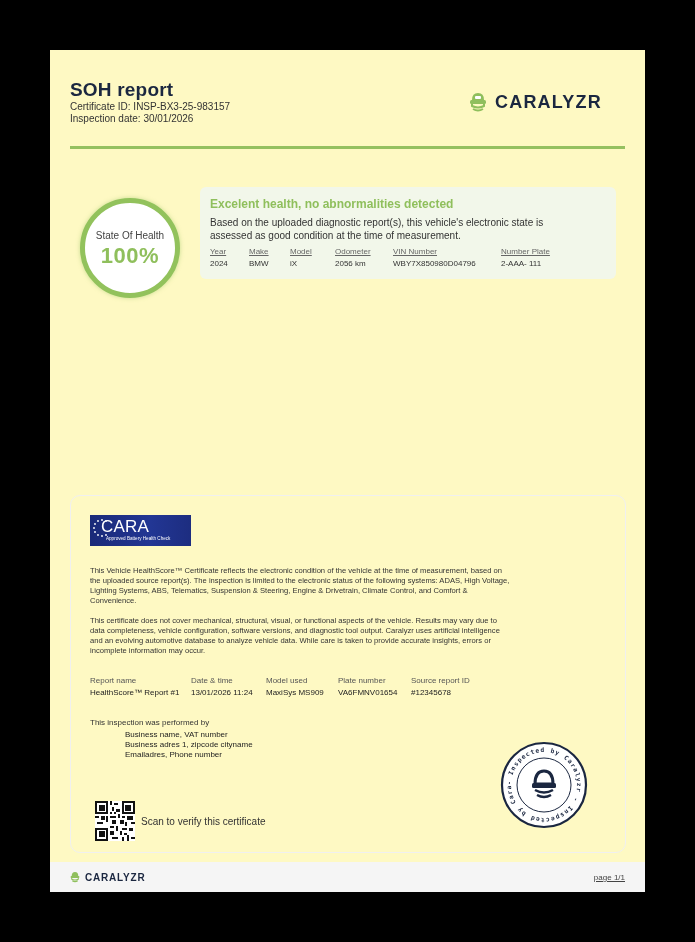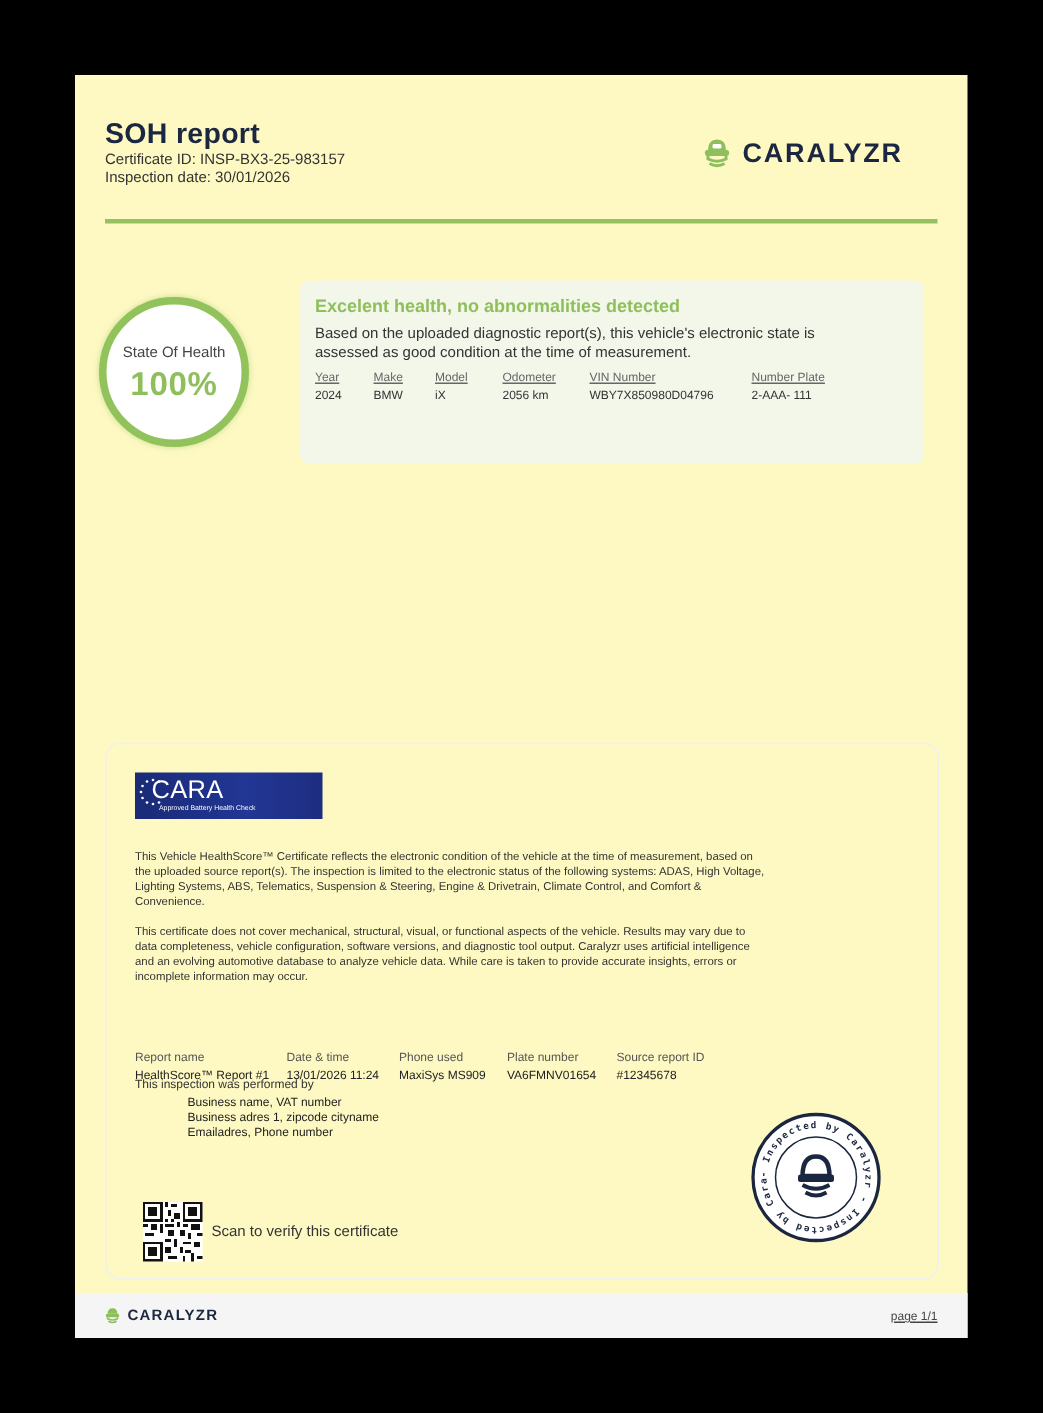--- a/index.html
+++ b/index.html
@@ -13,48 +13,48 @@
   .meta { position: absolute; left: 20px; font-size: 10px; color: #333; }
   .meta.cert { top: 51px; }
   .meta.date { top: 63px; }
 
   .brand { position: absolute; left: 417px; top: 40px; display: flex; align-items: center; }
   .brand-text { font-size: 18px; font-weight: bold; color: #1b2740; letter-spacing: 1.2px; margin-left: 6px; }
 
   .divider { position: absolute; left: 20px; top: 96px; width: 555px; height: 3px; background: #95c160; }
 
   
-  .gauge { position: absolute; left: 16px; top: 148px; width: 100px; height: 100px; border-radius: 50%;
+  .gauge { position: absolute; left: 30px; top: 148px; width: 100px; height: 100px; border-radius: 50%;
            border: 5px solid #92c25c; box-shadow: 0 0 4px rgba(146,194,92,0.5); background: #fff;
            display: flex; flex-direction: column; align-items: center; justify-content: center; }
   .gauge-label { font-size: 10px; color: #444; margin-top: 2px; }
   .gauge-value { font-size: 22px; color: #8fbf5c; font-weight: bold; margin-top: 2px; letter-spacing: 0.5px; }
 
   
-  .summary { position: absolute; left: 150px; top: 137px; width: 416px; height: 122px; background: #f2f7ea; border-radius: 6px; padding: 10px 10px; }
+  .summary { position: absolute; left: 150px; top: 137px; width: 416px; height: 92px; background: #f2f7ea; border-radius: 6px; padding: 10px 10px; }
   .summary-title { font-size: 12px; font-weight: bold; color: #8fbf5c; }
   .summary-text { font-size: 10px; color: #333; line-height: 13px; margin-top: 5px; width: 370px; }
   .vd-title { font-size: 10px; color: #222; margin-top: 13px; }
   .vd-grid { display: flex; margin-top: 5px; font-size: 8px; color: #555; }
   .vd-col { display: flex; flex-direction: column; }
   .vd-col .lbl { color: #666; text-decoration: underline; }
   .vd-col .val { color: #333; margin-top: 3px; }
 
   
   .card { position: absolute; left: 20px; top: 445px; width: 556px; height: 358px; border: 1px solid #f0f0f0; border-radius: 10px; }
-  .cara { position: absolute; left: 19px; top: 19px; width: 125px; height: 31px; background: linear-gradient(90deg,#1a2a78,#223694 60%,#1d2d80); }
+  .cara { position: absolute; left: 19px; top: 19px; width: 101px; height: 31px; background: linear-gradient(90deg,#1a2a78,#223694 60%,#1d2d80); }
   .cara-text { position: absolute; left: 11px; top: 2px; color: #fff; font-size: 17px; font-weight: normal; letter-spacing: 0.2px; }
   .cara-sub { position: absolute; left: 16px; top: 21px; color: #fff; font-size: 4.6px; white-space: nowrap; }
   .cara-stars { position: absolute; left: 2px; top: 3px; width: 20px; height: 20px; }
 
   .para { position: absolute; left: 19px; width: 420px; font-size: 7.6px; line-height: 10px; color: #333; }
   .para.p1 { top: 70px; }
   .para.p2 { top: 120px; }
 
-  .rep { position: absolute; left: 19px; top: 180px; display: flex; font-size: 8px; margin-top: 24px; }
+  .rep { position: absolute; left: 19px; top: 180px; display: flex; font-size: 8px; }
   .rep-col { display: flex; flex-direction: column; }
   .rep-col .lbl { color: #555; }
   .rep-col .val { color: #222; margin-top: 3px; }
 
   .perf { position: absolute; left: 19px; top: 222px; font-size: 8px; color: #333; }
   .perf-lines { position: absolute; left: 29px; top: 234px; font-size: 8px; color: #222; line-height: 10px; margin-left: 25px; }
 
   .qr { position: absolute; left: 24px; top: 305px; width: 40px; height: 40px; }
   .scan { position: absolute; left: 70px; top: 320px; font-size: 10px; color: #333; }
 
@@ -149,21 +149,21 @@
     <div class="rep">
       <div class="rep-col" style="width:101px">
         <span class="lbl">Report name</span>
         <span class="val">HealthScore™ Report #1</span>
       </div>
       <div class="rep-col" style="width:75px">
         <span class="lbl">Date &amp; time</span>
         <span class="val">13/01/2026 11:24</span>
       </div>
       <div class="rep-col" style="width:72px">
-        <span class="lbl">Phone used</span>
+        <span class="lbl">Model used</span>
         <span class="val">MaxiSys MS909</span>
       </div>
       <div class="rep-col" style="width:73px">
         <span class="lbl">Plate number</span>
         <span class="val">VA6FMNV01654</span>
       </div>
       <div class="rep-col">
         <span class="lbl">Source report ID</span>
         <span class="val">#12345678</span>
       </div>

